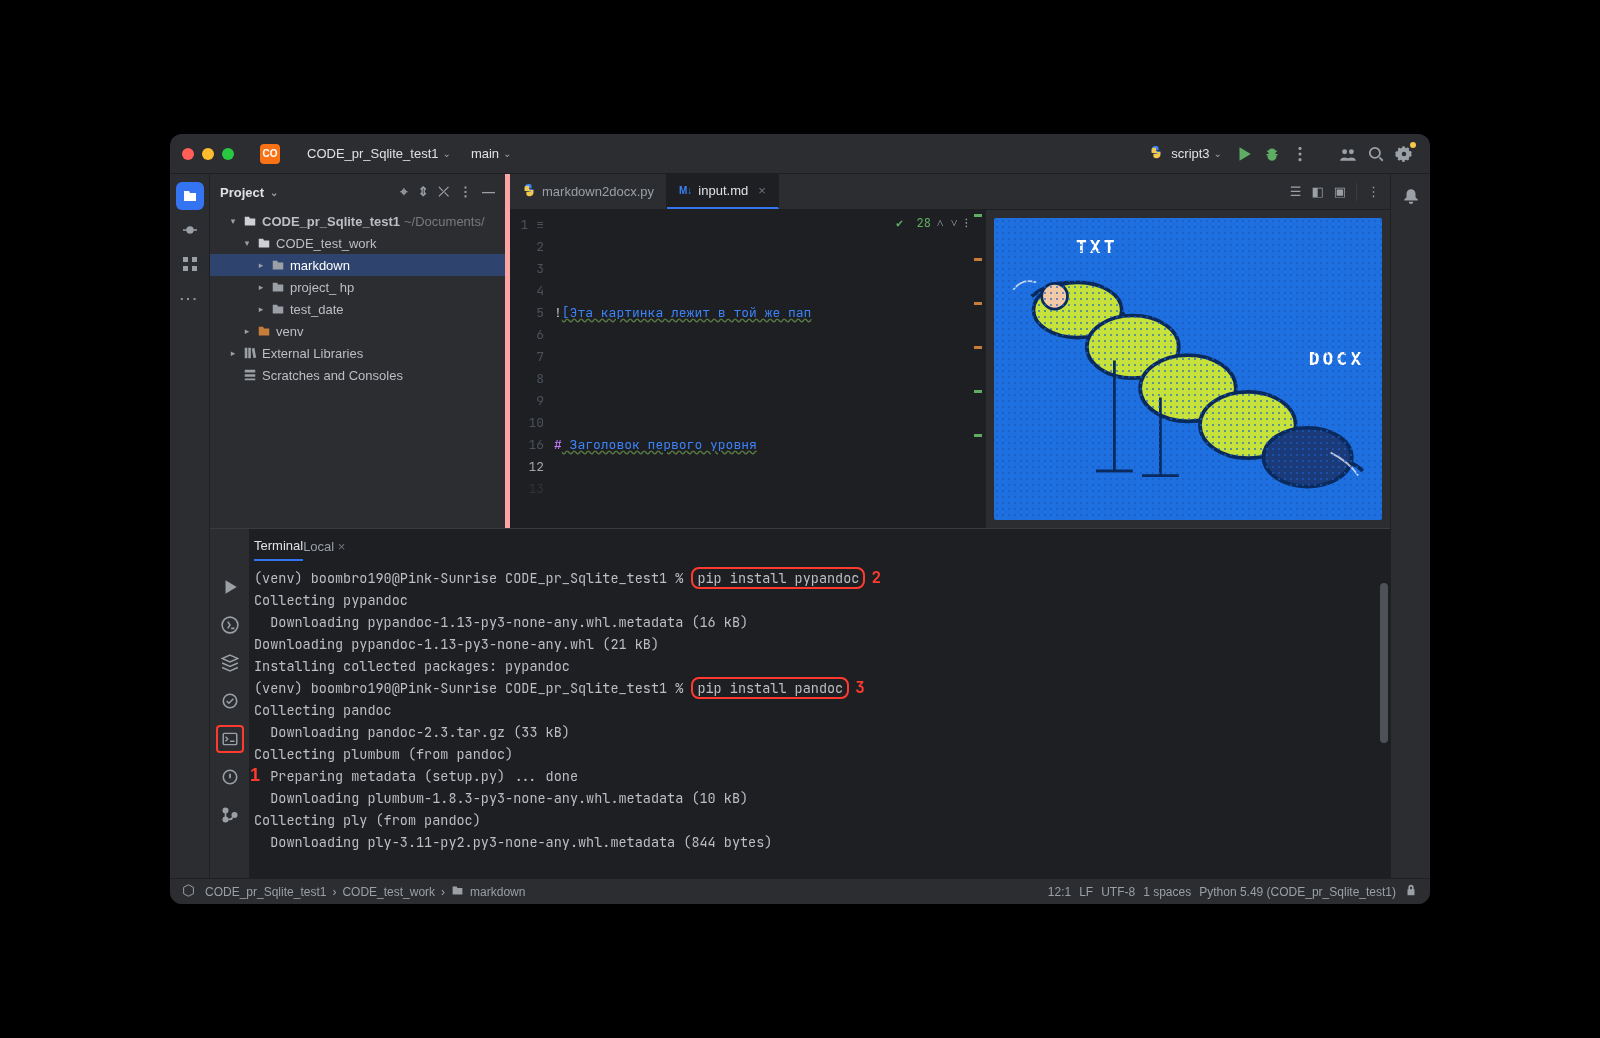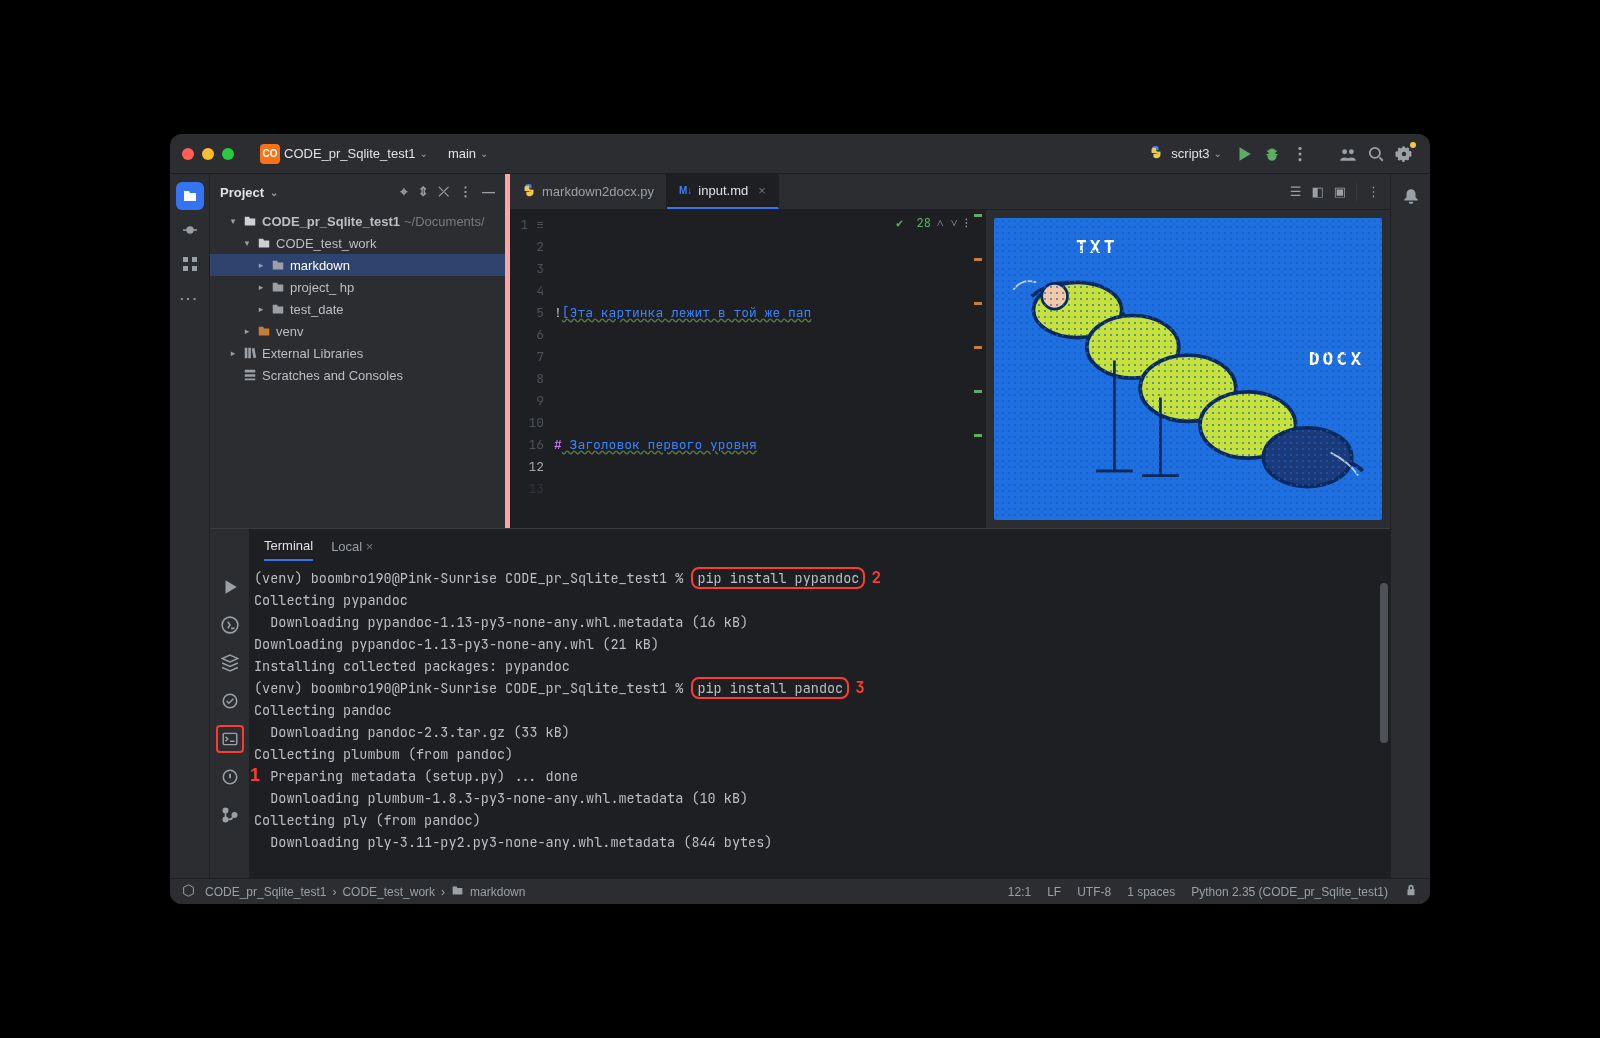--- a/index.html
+++ b/index.html
@@ -41,21 +41,21 @@
   .traffic span {
     width: 12px; height: 12px; border-radius: 50%;
   }
   .tl-red { background: #ff5f57; }
   .tl-yel { background: #febc2e; }
   .tl-grn { background: #28c840; }
   .proj-badge {
     width: 20px; height: 20px; background: #f97316; color: #fff;
     border-radius: 4px; font-size: 10px; font-weight: 700;
     display: inline-flex; align-items: center; justify-content: center;
-    margin-right: 0;
+    margin-right: 23px;
   }
   .titlebar .seg {
     display: flex; align-items: center; color: #dfe1e5;
     padding: 3px 8px; border-radius: 4px; gap: 4px;
   }
   .chev { font-size: 10px; color: #9aa0a6; }
   .spacer { flex: 1; }
   .tb-icon {
     width: 28px; height: 28px; display: flex; align-items: center;
     justify-content: center; color: #9aa0a6;
@@ -212,22 +212,22 @@
   .ann1 {
     position:absolute; left: 40px; top: 236px; color:#ff3b30;
     font-weight:700; font-size:18px;
   }
 
   .term-wrap {
     flex:1; display:flex; flex-direction:column; background:#1e1f22;
     min-width:0;
   }
   .term-tabs {
-    height: 34px; display:flex; align-items:center; gap: 18px;
-    padding: 0 14px; color:#9aa0a6;
+    height: 34px; display:flex; align-items:center; 
+    padding: 0 4px; color:#9aa0a6;
   }
   .term-tabs .tt { padding: 6px 0; }
   .term-tabs .tt.active { color:#dfe1e5; border-bottom: 2px solid #3574f0; }
   .term-tabs .close { color:#6f737a; }
   .term-body {
     flex:1; padding: 4px 14px 10px 4px; overflow:hidden;
     font-family: "JetBrains Mono", Menlo, Consolas, monospace;
     font-size: 13.5px; line-height: 22px; color:#bcbec4; position:relative;
   }
   .term-body .l { white-space: pre; }
@@ -242,21 +242,21 @@
     background:#4e5157; border-radius:4px;
   }
 
   
   .statusbar {
     height: 26px; background: #2b2d30; border-top: 1px solid #1e1f22;
     display:flex; align-items:center; padding: 0 12px; font-size:12px;
     color:#9aa0a6; gap: 10px;
   }
   .statusbar .crumb { display:flex; align-items:center; gap:6px; }
-  .statusbar .right { margin-left:auto; display:flex; gap:16px; align-items:center;}
+  .statusbar .right { margin-left:auto; display:flex; gap:8px; align-items:center;}
   .lock svg { width:14px; height:14px; fill:#9aa0a6; }
   .folder-sm svg { width:13px; height:13px; fill:#9aa0a6; }
   .cube svg { width:13px; height:13px; fill:#9aa0a6; }
 
   .right-rail {
     width: 40px; background: #2b2d30; border-left: 1px solid #1e1f22;
     display:flex; flex-direction:column; align-items:center;
     padding-top:8px; gap:10px;
   }
   .right-rail .rb { width:28px;height:28px;display:flex;align-items:center;justify-content:center;color:#9aa0a6;}
@@ -641,19 +641,19 @@
       <span class="folder-sm"><svg viewBox="0 0 16 16">
             <path d="M2 3h5l1 2h6v8H2z"></path>
           </svg></span>
       <span>markdown</span>
     </div>
     <div class="right">
       <span>12:1</span>
       <span>LF</span>
       <span>UTF-8</span>
       <span>1 spaces</span>
-      <span>Python 2.35 (CODE_pr_Sqlite_test1)</span>
+      <span>Python 5.49 (CODE_pr_Sqlite_test1)</span>
       <span class="lock"><svg viewBox="0 0 16 16">
             <path d="M5 7V5a3 3 0 0 1 6 0v2h1v7H4V7zm2 0h2V5a1 1 0 0 0-2 0z"></path>
           </svg></span>
     </div>
   </div>
 </div>
 
 </body></html>

